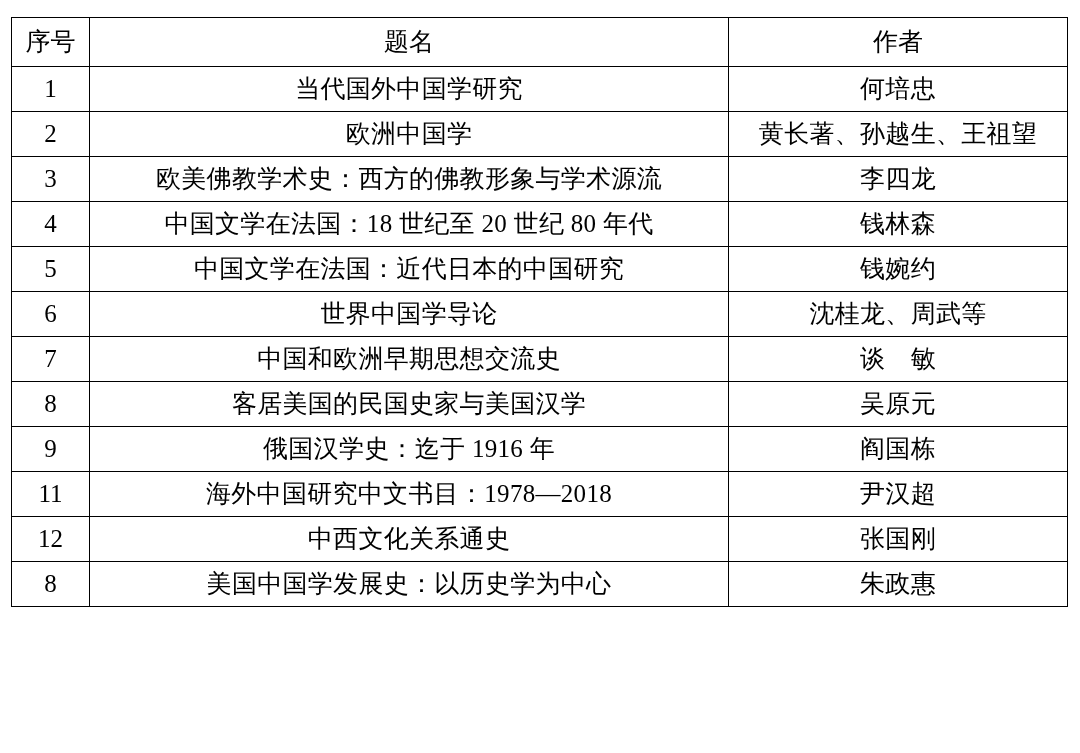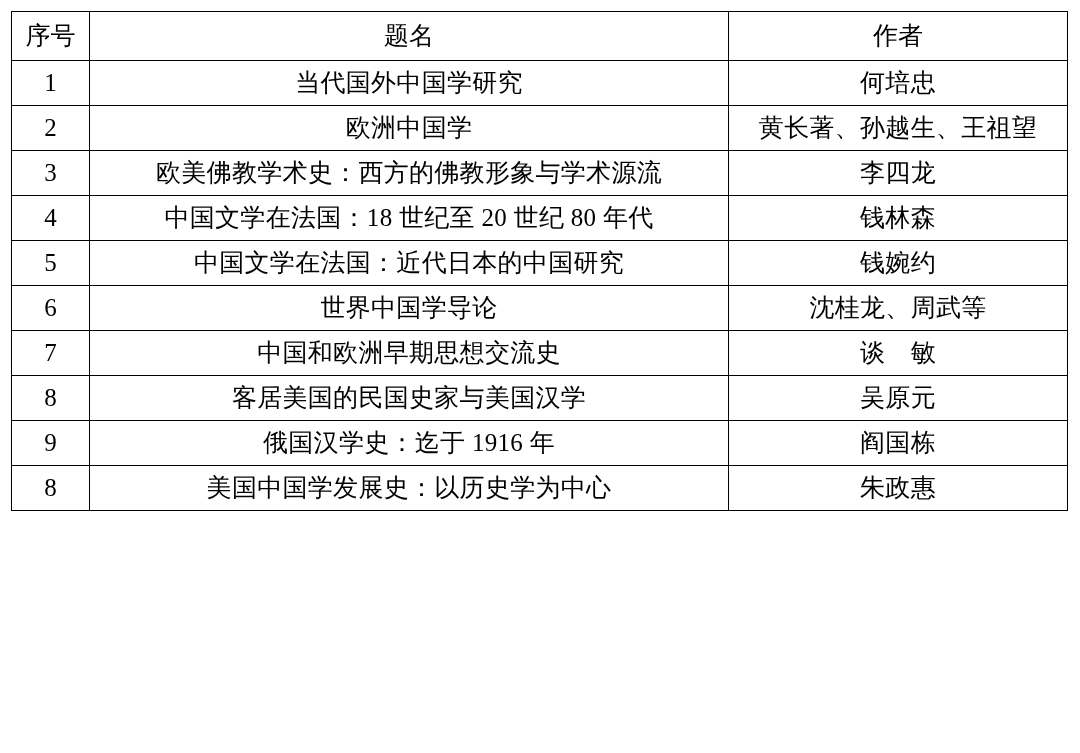--- a/index.html
+++ b/index.html
@@ -17,21 +17,21 @@
   .page {
     width: 1080px;
     height: 753px;
     position: relative;
     box-sizing: border-box;
   }
   table.book-table {
     border-collapse: collapse;
     table-layout: fixed;
     width: 1056px;
-    margin: 11px 0 0 11px;
+    margin: 17px 0 0 11px;
   }
   table.book-table col.col-index { width: 78px; }
   table.book-table col.col-title { width: 639px; }
   table.book-table col.col-author { width: 339px; }
 
   table.book-table th,
   table.book-table td {
     border: 1px solid #000000;
     text-align: center;
     vertical-align: middle;
@@ -117,19 +117,29 @@
         <td class="cell-index">8</td>
         <td class="cell-title">客居美国的民国史家与美国汉学</td>
         <td class="cell-author">吴原元</td>
       </tr>
       <tr>
         <td class="cell-index">9</td>
         <td class="cell-title">俄国汉学史：迄于 1916 年</td>
         <td class="cell-author">阎国栋</td>
       </tr>
       <tr>
+        <td class="cell-index">11</td>
+        <td class="cell-title">海外中国研究中文书目：1978—2018</td>
+        <td class="cell-author">尹汉超</td>
+      </tr>
+      <tr>
+        <td class="cell-index">12</td>
+        <td class="cell-title">中西文化关系通史</td>
+        <td class="cell-author">张国刚</td>
+      </tr>
+      <tr>
         <td class="cell-index">8</td>
         <td class="cell-title">美国中国学发展史：以历史学为中心</td>
         <td class="cell-author">朱政惠</td>
       </tr>
     </tbody>
   </table>
 </div>
 
 </body></html>

